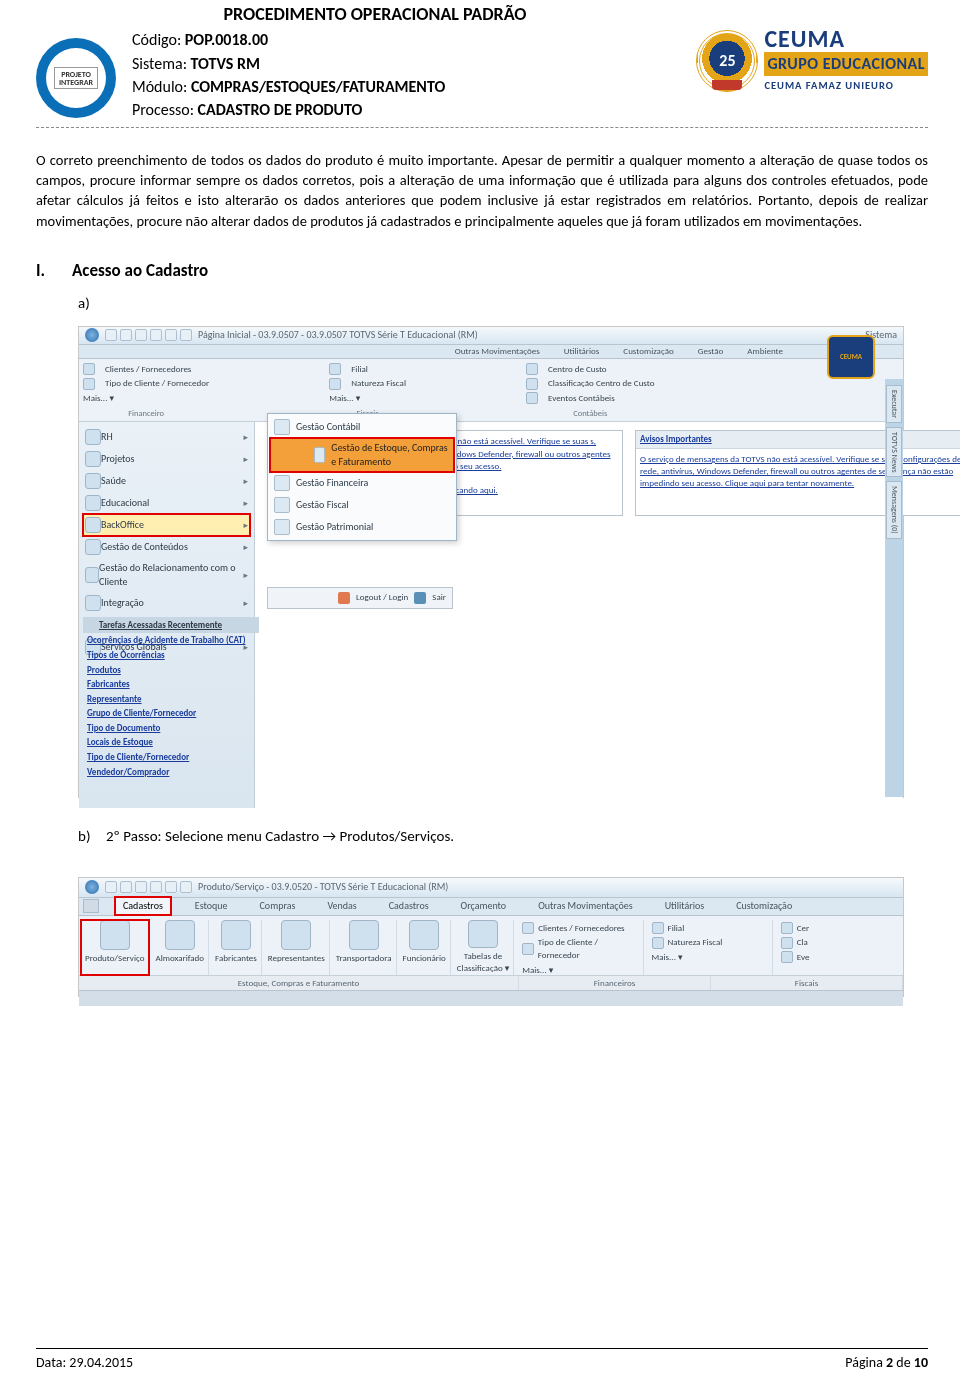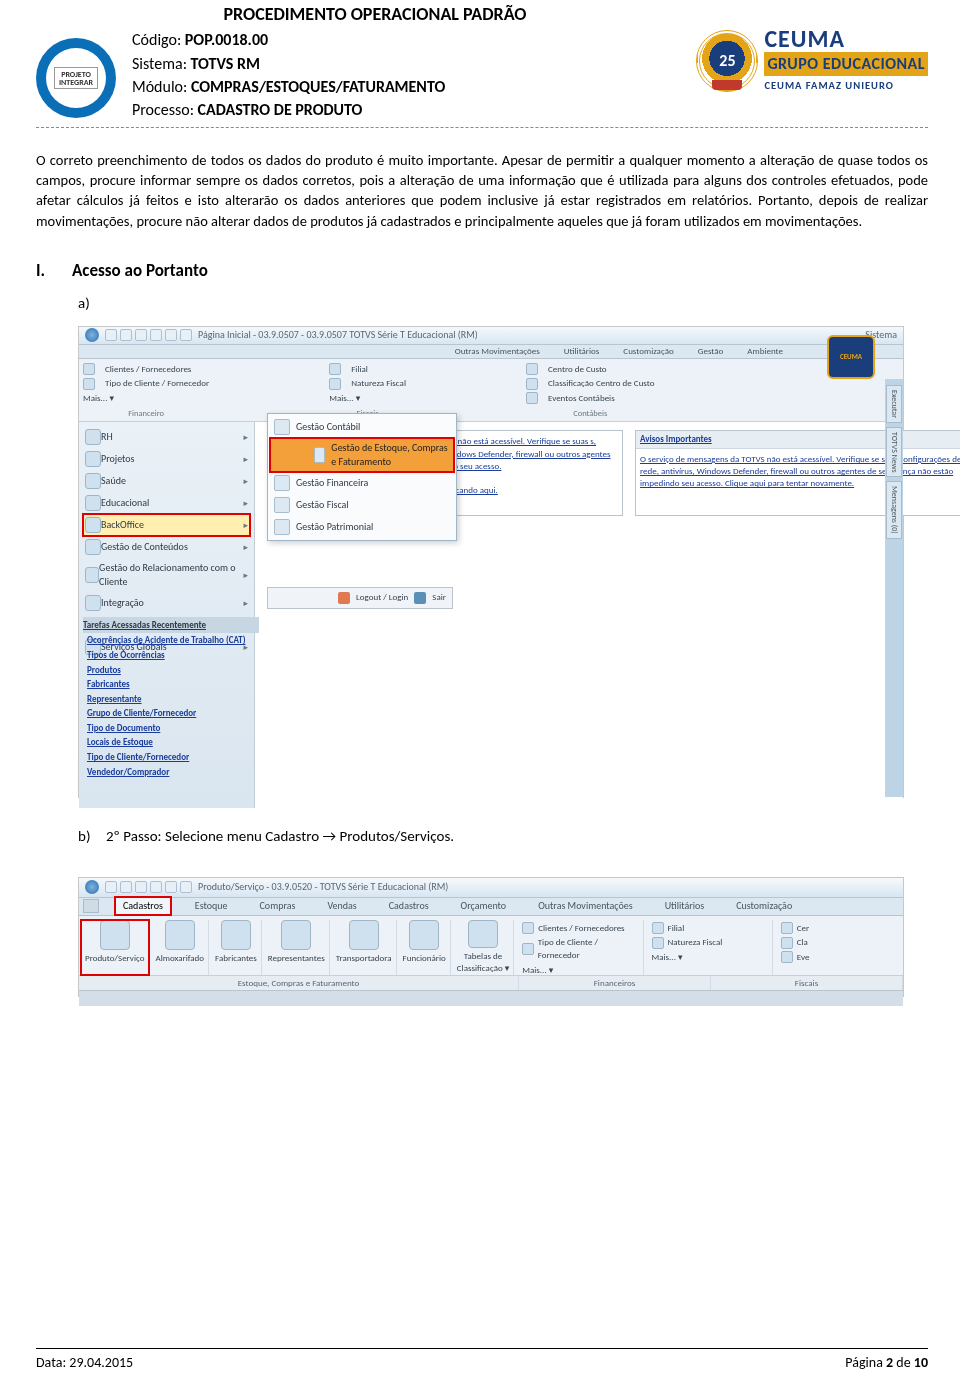--- a/index.html
+++ b/index.html
@@ -107,21 +107,21 @@
   .sub-item.hl2{background:#f4a03a;outline:2px solid #e00000;outline-offset:-1px;color:#222;font-weight:500;padding-left:44px;}
   .ss1-center{flex:1;position:relative;background:#fff;}
   .panel{position:absolute;background:#fff;border:1px solid #b8c4ce;font-size:9px;color:#1a3d7c;}
   .panel-hd{background:#e6edf3;padding:2px 4px;font-weight:bold;text-decoration:underline;color:#1a3d9c;border-bottom:1px solid #cdd6de;}
   .panel-bd{padding:4px;color:#1a3d9c;text-decoration:underline;line-height:1.35;}
   .ss1 .right-strip{position:absolute;right:0;top:52px;bottom:0;width:18px;background:#bcd4e6;display:flex;flex-direction:column;align-items:center;gap:4px;padding-top:6px;}
   .right-strip span{writing-mode:vertical-rl;font-size:8px;color:#4a5560;background:#dbe8f2;padding:4px 1px;border:1px solid #a8bccc;}
   .avisos{left:380px;top:8px;width:346px;height:86px;}
   .tvsmsg{left:182px;top:8px;width:186px;height:86px;overflow:hidden;}
   .recent{position:absolute;left:4px;top:290px;width:176px;}
-  .recent-hd{background:#c7d6e3;font-size:9px;font-weight:bold;color:#2d3a46;padding:2px 0;text-decoration:underline;}
+  .recent-hd{background:#c7d6e3;font-size:9px;font-weight:bold;color:#2d3a46;padding:2px 16px;text-decoration:underline;}
   .recent-item{font-size:9px;color:#1a3d9c;text-decoration:underline;padding:1px 4px;font-weight:bold;}
   .ceuma-badge{position:absolute;right:28px;top:8px;width:48px;height:44px;border-radius:6px;background:#1a3d7c;display:flex;align-items:center;justify-content:center;color:#e3a417;font-size:7px;font-weight:bold;text-align:center;border:2px solid #e3a417;}
   .logout-bar{position:absolute;left:188px;top:260px;width:186px;height:22px;background:#f0f4f8;border:1px solid #b8c4ce;display:flex;align-items:center;justify-content:flex-end;gap:6px;padding:0 6px;font-size:9px;color:#3a4550;}
   .logout-bar .lic{width:12px;height:12px;background:#e07850;border-radius:2px;}
 
   
   .ss2{width:826px;height:120px;margin-left:42px;}
   .ss2 .titlebar{height:20px;}
   .ss2 .tabstrip2{height:18px;background:#dbe7f1;border-bottom:1px solid #b8c4ce;display:flex;gap:16px;padding:0 4px;align-items:center;font-size:10px;color:#4a5560;}
   .ss2 .tabstrip2 .tab{padding:2px 8px;}
@@ -177,21 +177,21 @@
         <div class="ceuma-sub2">CEUMA FAMAZ UNIEURO</div>
       </div>
     </div>
   </div>
   <hr class="dashline">
 
   <div class="body-text">O correto preenchimento de todos os dados do produto é muito importante. Apesar de permitir a qualquer momento a alteração de quase todos os campos, procure informar sempre os dados corretos, pois a alteração de uma informação que é utilizada para alguns dos controles efetuados, pode afetar cálculos já feitos e isto alterarão os dados anteriores que podem inclusive já estar registrados em relatórios. Portanto, depois de realizar movimentações, procure não alterar dados de produtos já cadastrados e principalmente aqueles que já foram utilizados em movimentações.</div>
 
   <div class="h-sec">
     <span class="roman">I.</span>
-    <span>Acesso ao Portanto</span>
+    <span>Acesso ao Cadastro</span>
   </div>
 
   <div class="step">
     <span class="letter">a)</span>
   </div>
 
   <div class="ss ss1">
     <div class="titlebar">
       <div class="orb"></div>
       <div class="qat">

